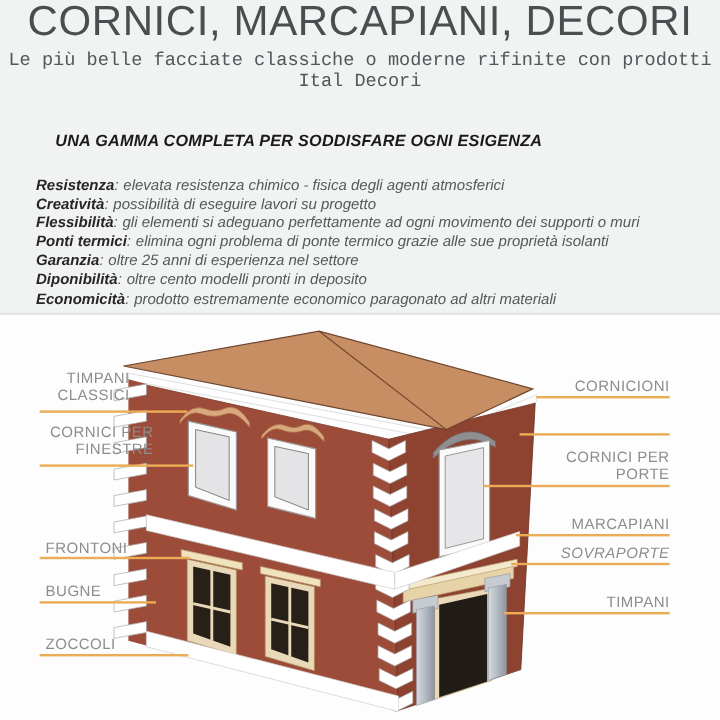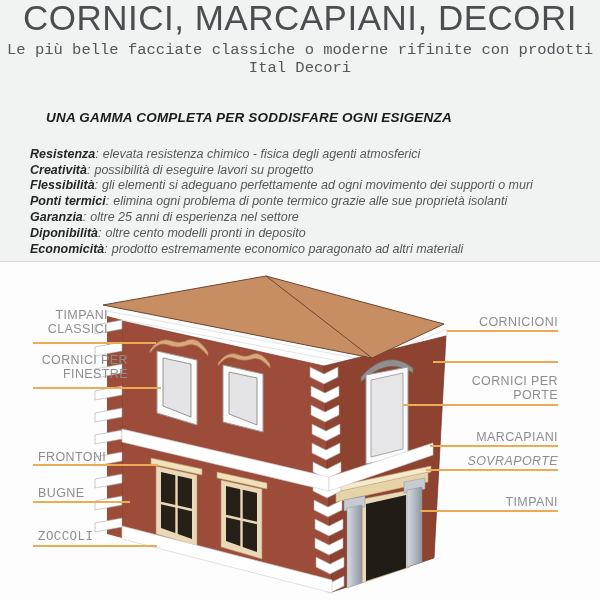--- a/index.html
+++ b/index.html
@@ -168,21 +168,21 @@
           <line x1="266" y1="276" x2="372" y2="358" stroke="#6E452E" stroke-width="1"></line>
         </g>
       </svg>
     </div>
   </div>
 
   <div class="dlabel left w70" style="top:308px;">TIMPANI CLASSICI</div>
   <div class="dlabel left w90" style="top:353px;">CORNICI PER FINESTRE</div>
   <div class="dlabel left" style="top:450px;">FRONTONI</div>
   <div class="dlabel left" style="top:486px;">BUGNE</div>
-  <div class="dlabel left" style="top:530px;font-family:Liberation Mono, monospace;">ZOCCOLI</div>
+  <div class="dlabel left" style="top:530px;">ZOCCOLI</div>
 
   <div class="dlabel right" style="top:315px;">CORNICIONI</div>
   <div class="dlabel right" style="top:374px;width:95px;">CORNICI PER PORTE</div>
   <div class="dlabel right" style="top:430px;">MARCAPIANI</div>
   <div class="dlabel right" style="top:454px;font-style:italic;">SOVRAPORTE</div>
   <div class="dlabel right" style="top:495px;">TIMPANI</div>
 
   <div class="lline" style="left:33px;top:342px;width:123px;"></div>
   <div class="lline" style="left:33px;top:387px;width:128px;"></div>
   <div class="lline" style="left:33px;top:464px;width:125px;"></div>

